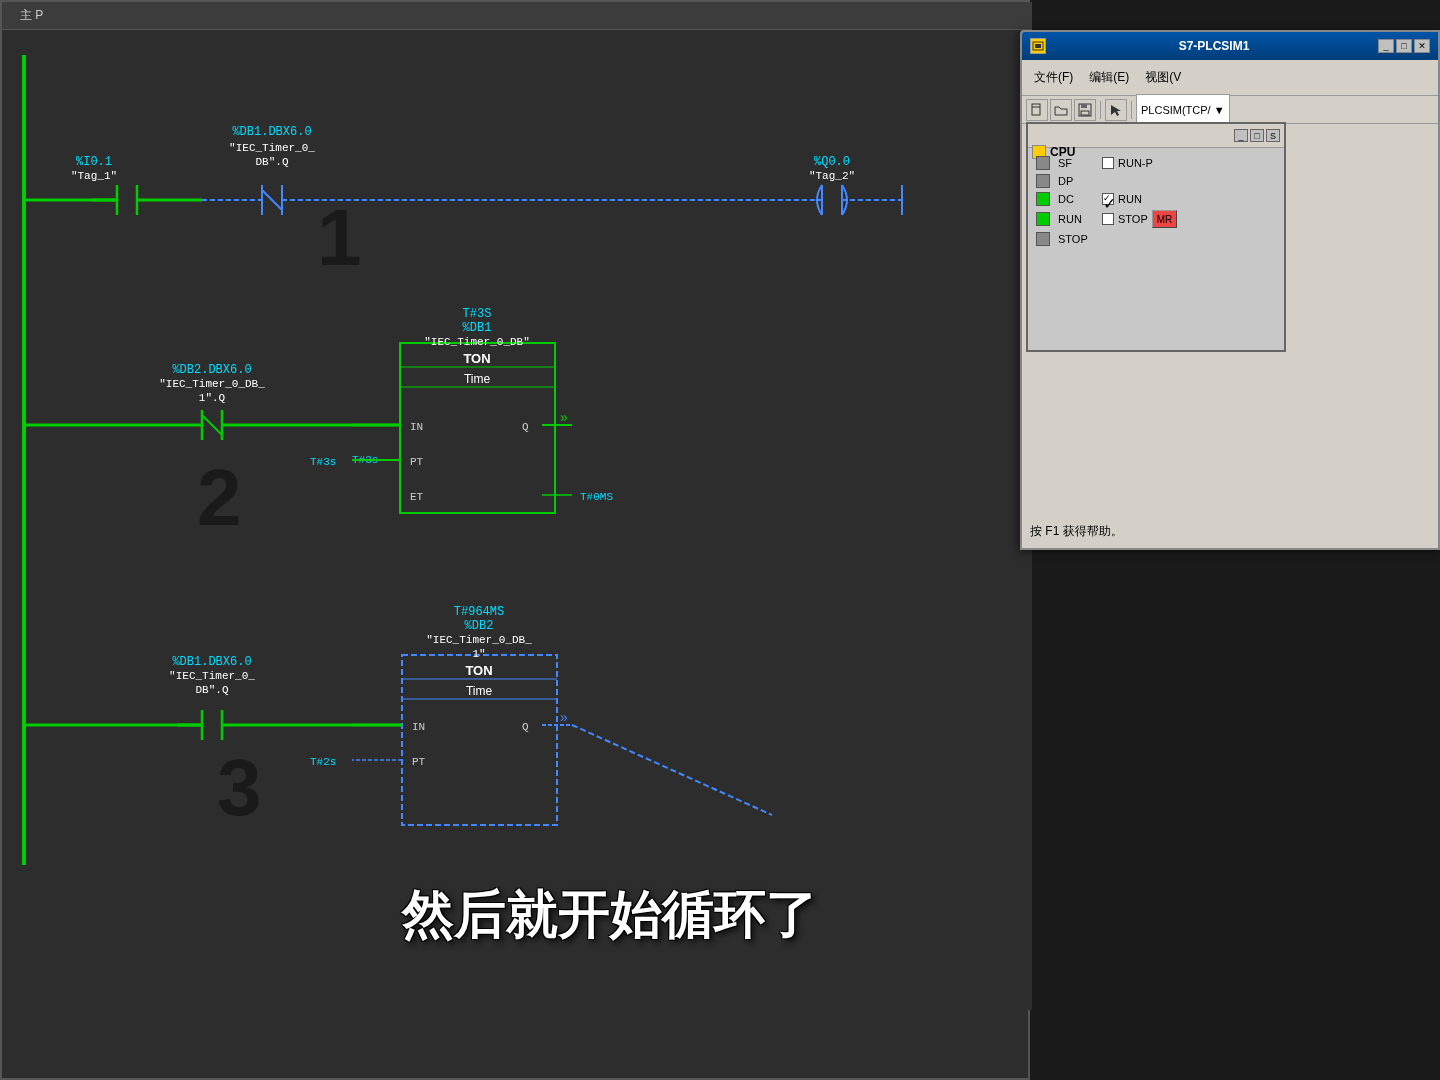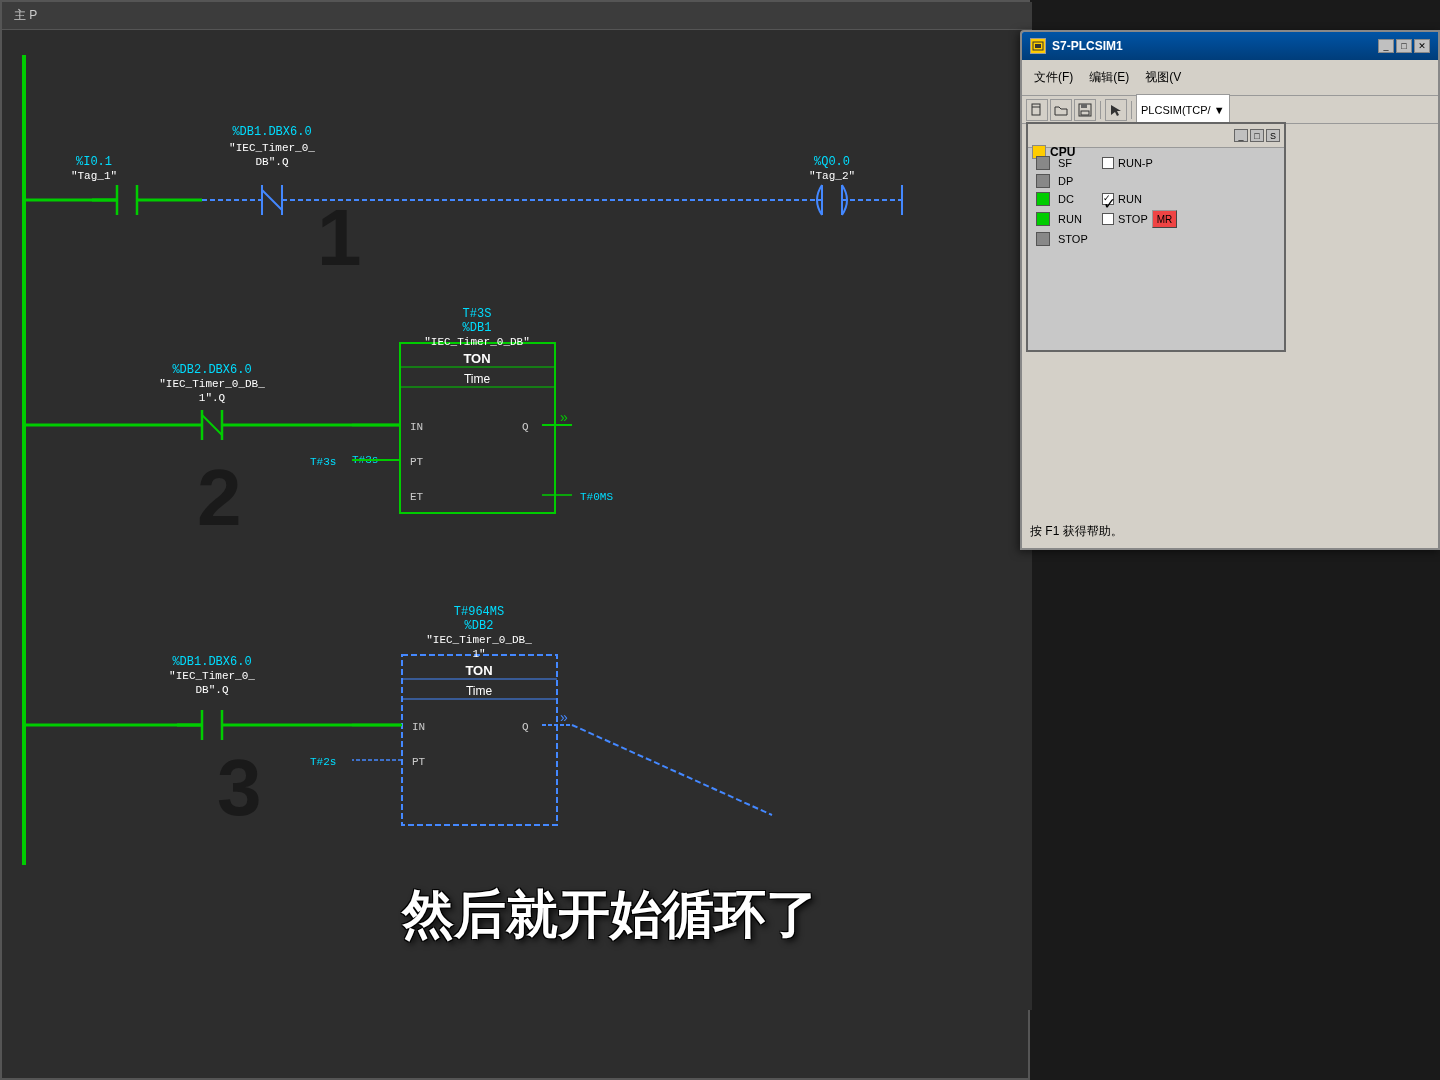--- a/index.html
+++ b/index.html
@@ -24,21 +24,21 @@
 
     
     .top-bar {
       position: absolute;
       top: 0; left: 0;
       width: 1030px;
       height: 28px;
       background: #3c3c3c;
       display: flex;
       align-items: center;
-      padding: 0 12px;
+      padding: 0 18px;
       border-bottom: 1px solid #555;
     }
     .top-bar-text {
       color: #ccc;
       font-size: 12px;
     }
 
     
     .ladder-canvas {
       position: absolute;
@@ -111,20 +111,21 @@
       display: flex;
       align-items: center;
       justify-content: center;
       font-size: 8px;
     }
     .plcsim-title-text {
       color: #ffffff;
       font-size: 12px;
       font-weight: bold;
       flex: 1;
+      text-align: center;
     }
     .plcsim-win-btn {
       width: 16px;
       height: 14px;
       background: #c0c0c0;
       border: 1px solid #888;
       margin-left: 2px;
       display: flex;
       align-items: center;
       justify-content: center;

